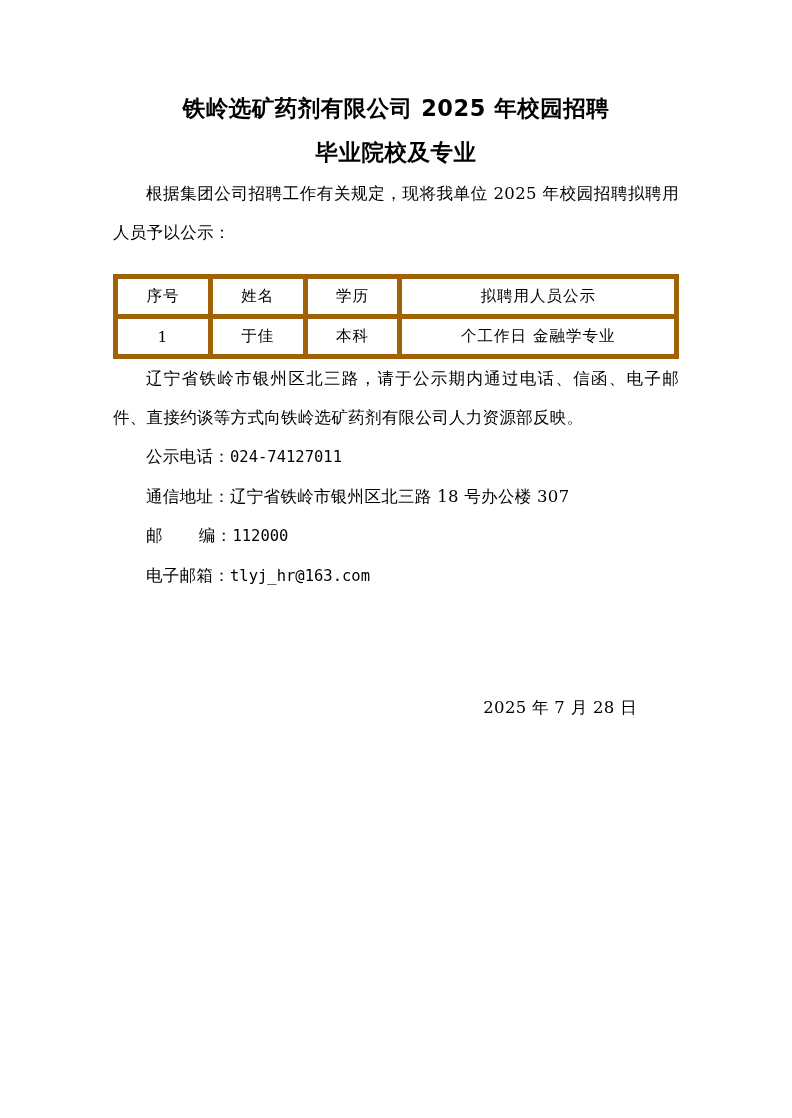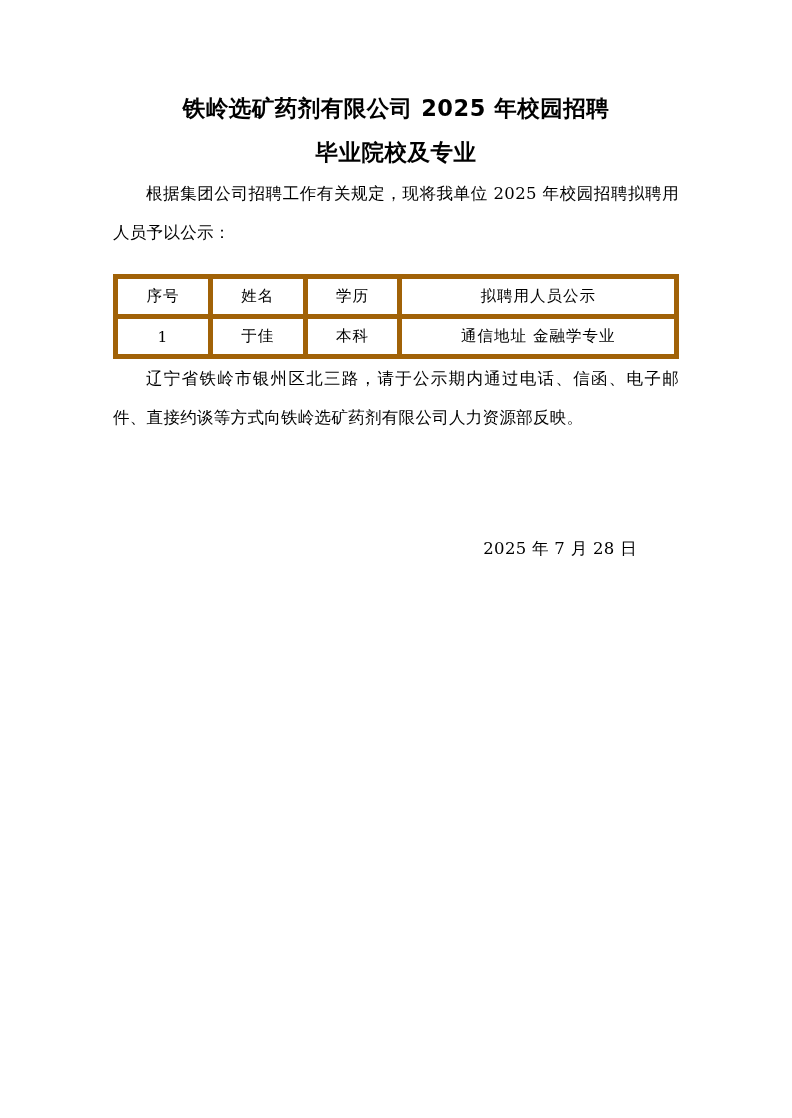--- a/index.html
+++ b/index.html
@@ -121,27 +121,33 @@
           <th class="col-name">姓名</th>
           <th class="col-edu">学历</th>
           <th class="col-school">拟聘用人员公示</th>
         </tr>
       </thead>
       <tbody>
         <tr>
           <td>1</td>
           <td>于佳</td>
           <td>本科</td>
-          <td>通信地址  金融学专业</td>
+          <td>个工作日  金融学专业</td>
         </tr>
       </tbody>
     </table>
 
 
     <p class="para indent">辽宁省铁岭市银州区北三路，请于公示期内通过电话、信函、电子邮件、直接约谈等方式向铁岭选矿药剂有限公司人力资源部反映。</p>
 
+    <div class="block-lines">
+      <p class="para indent"><span>公示电话：</span><span class="mono">024-74127011</span></p>
+      <p class="para indent"><span>通信地址：</span><span>辽宁省铁岭市银州区北三路 18 号办公楼 307</span></p>
+      <p class="para indent"><span>邮</span><span class="zip-gap"></span><span>编：</span><span class="mono">112000</span></p>
+      <p class="para indent"><span>电子邮箱：</span><span class="mono">tlyj_hr@163.com</span></p>
+    </div>
 
     <div class="sig">
       <div class="date">2025 年 7 月 28 日</div>
     </div>
 
   </div>
 </div>
 
 </body></html>

